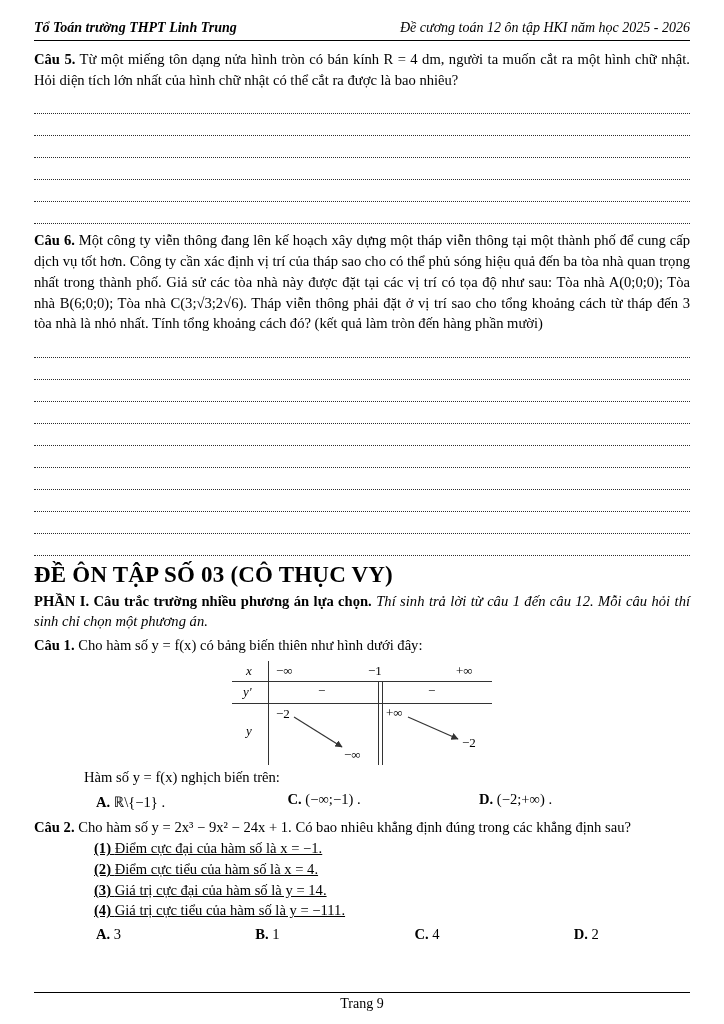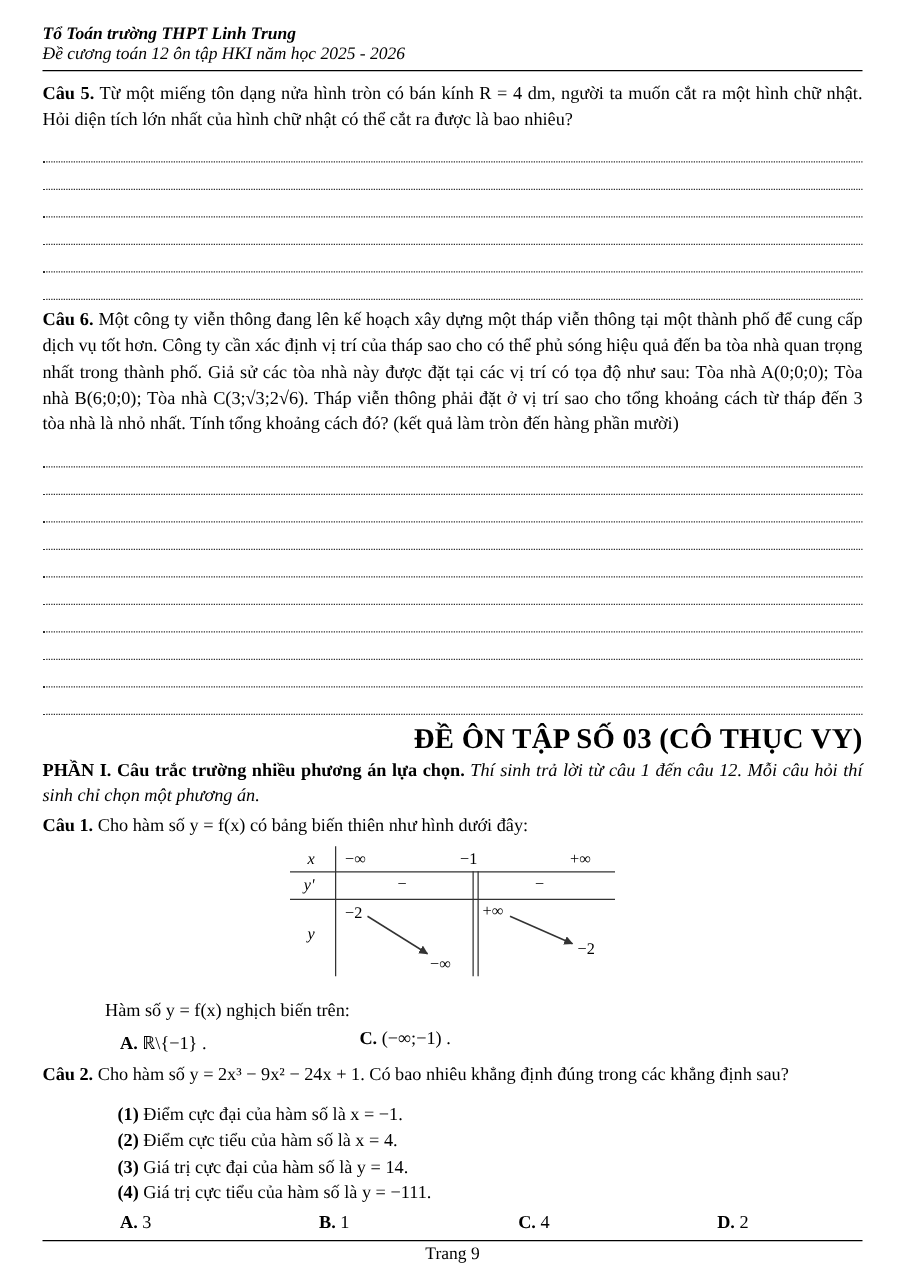--- a/index.html
+++ b/index.html
@@ -4,49 +4,49 @@
 <style>
   * { margin:0; padding:0; box-sizing:border-box; }
   html,body { background:#fff; }
   body {
     width:724px; height:1024px;
     font-family:"Liberation Serif", serif;
     color:#000;
   }
   .page { position:relative; width:724px; height:1024px; padding:20px 34px 0 34px; overflow:hidden; background:#fff; }
 
-  .doc-header { display:flex; justify-content:space-between; align-items:baseline; border-bottom:1.6px solid #000; padding-bottom:4px; font-size:14px;flex-direction:column; }
+  .doc-header { display:flex; justify-content:space-between; align-items:baseline; border-bottom:1.6px solid #000; padding-bottom:4px; font-size:14px; }
   .hdr-left { font-weight:bold; font-style:italic; }
   .hdr-right { font-style:italic; }
 
   .para { font-size:14.6px; line-height:1.42; text-align:justify; margin-top:8px; }
   .qlabel { font-weight:bold; }
 
   .answer-lines { margin-top:2px; margin-bottom:6px; }
   .dotline { height:22px; border-bottom:1.9px dotted #2b2b2b; }
 
-  .sec-title { text-align:right; font-weight:bold; font-size:23px; margin-top:0; letter-spacing:.2px; }
+  .sec-title { text-align:left; font-weight:bold; font-size:23px; margin-top:0; letter-spacing:.2px; }
 
   .phan { font-size:14.6px; line-height:1.4; text-align:justify; margin-top:3px; }
   .phan .b { font-weight:bold; }
   .phan .i { font-style:italic; }
 
   .bbt-wrap { display:flex; justify-content:center; margin:5px 0 3px 0; }
   .bbt { position:relative; width:260px; height:104px; font-size:13px; }
   .bbt .ln { position:absolute; background:#333; }
   .bbt .txt { position:absolute; white-space:nowrap; }
   .bbt .it { font-style:italic; }
   .bbt-arrows { position:absolute; left:0; top:0; }
 
-  .subq { font-size:14.6px; padding-left:50px; margin-top:20px; }
+  .subq { font-size:14.6px; padding-left:50px; margin-top:4px; }
   .options { display:flex; padding-left:62px; margin-top:5px; font-size:14.6px;gap:43px; }
   .options .opt { width:25%; }
   .opt b { font-weight:bold; }
 
-  .statements { padding-left:60px; font-size:14.6px; line-height:1.42; margin-top:12px; }
+  .statements { padding-left:60px; font-size:14.6px; line-height:1.42; margin-top:1px;text-decoration:underline; }
   .statements .st b { font-weight:bold; }
 
   .footer { position:absolute; left:34px; right:34px; bottom:12px; border-top:1.6px solid #000; text-align:center; font-size:14px; padding-top:3px; }
 </style>
 </head>
 <body>
 
 <div class="page">
 
   <div class="doc-header">
@@ -121,20 +121,21 @@
         <span class="txt" style="left:154px; top:44px;">+∞</span>
         <span class="txt" style="left:230px; top:74px;">−2</span>
       </div>
     </div>
 
     <p class="subq">Hàm số y = f(x) nghịch biến trên:</p>
 
     <div class="options">
       <div class="opt"><b>A.</b> <span>ℝ\{−1} .</span></div>
       <div class="opt"><b>C.</b> <span>(−∞;−1) .</span></div>
+      <div class="opt"><b>D.</b> <span>(−2;+∞) .</span></div>
     </div>
   </div>
 
   <div>
     <p class="para" style="margin-top:6px;"><b class="qlabel">Câu 2.</b> <span>Cho hàm số y = 2x³ − 9x² − 24x + 1. Có bao nhiêu khẳng định đúng trong các khẳng định sau?</span></p>
 
     <div class="statements">
       <div class="st"><b>(1)</b> <span>Điểm cực đại của hàm số là x = −1.</span></div>
       <div class="st"><b>(2)</b> <span>Điểm cực tiểu của hàm số là x = 4.</span></div>
       <div class="st"><b>(3)</b> <span>Giá trị cực đại của hàm số là y = 14.</span></div>

